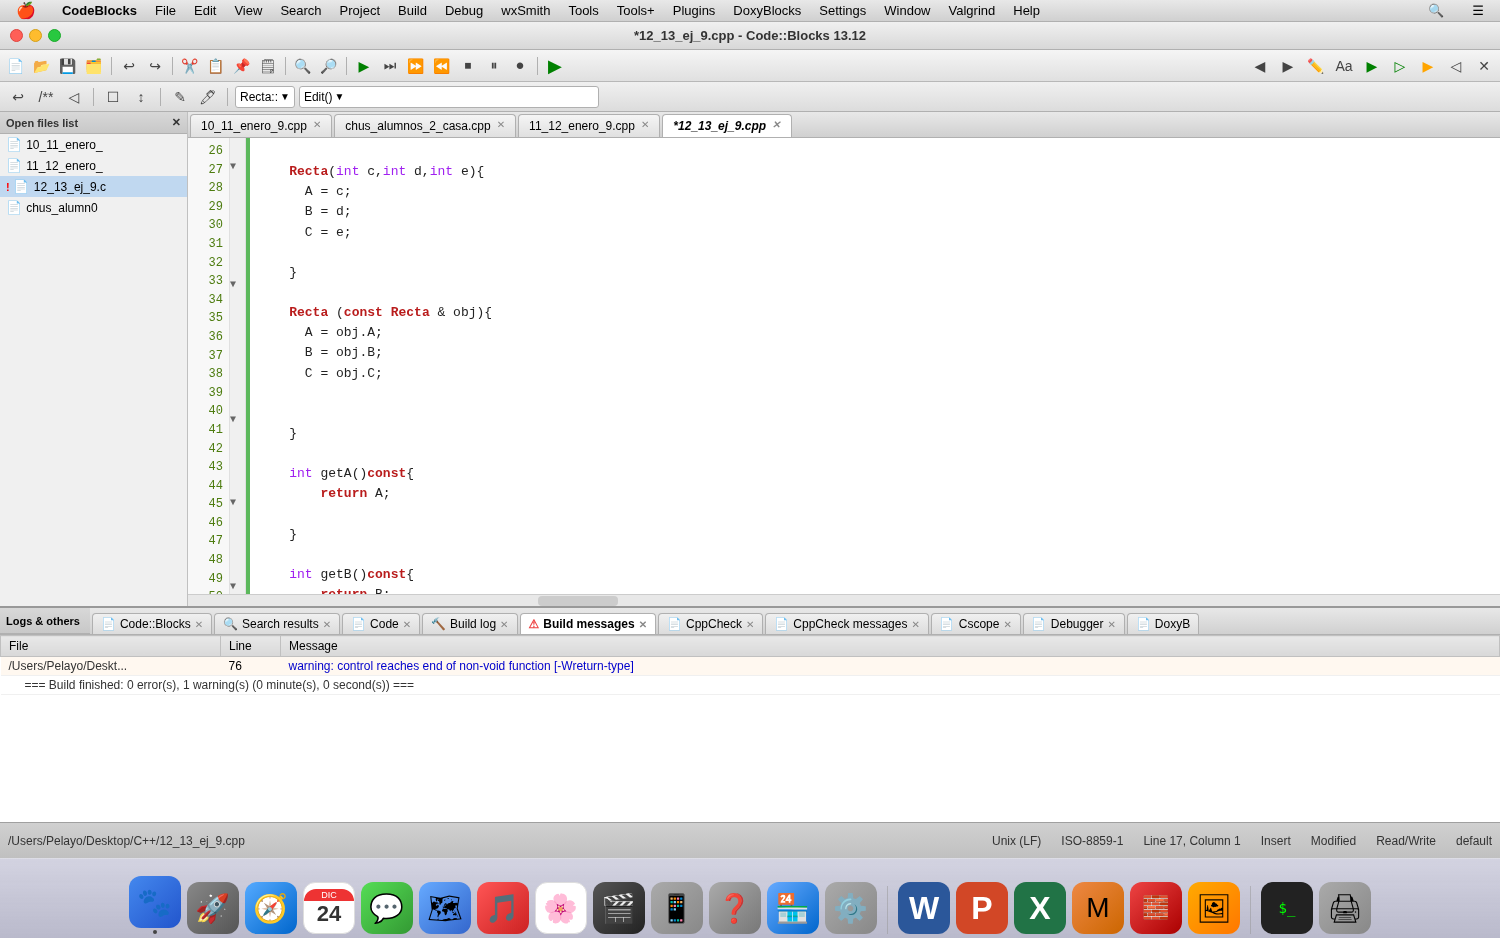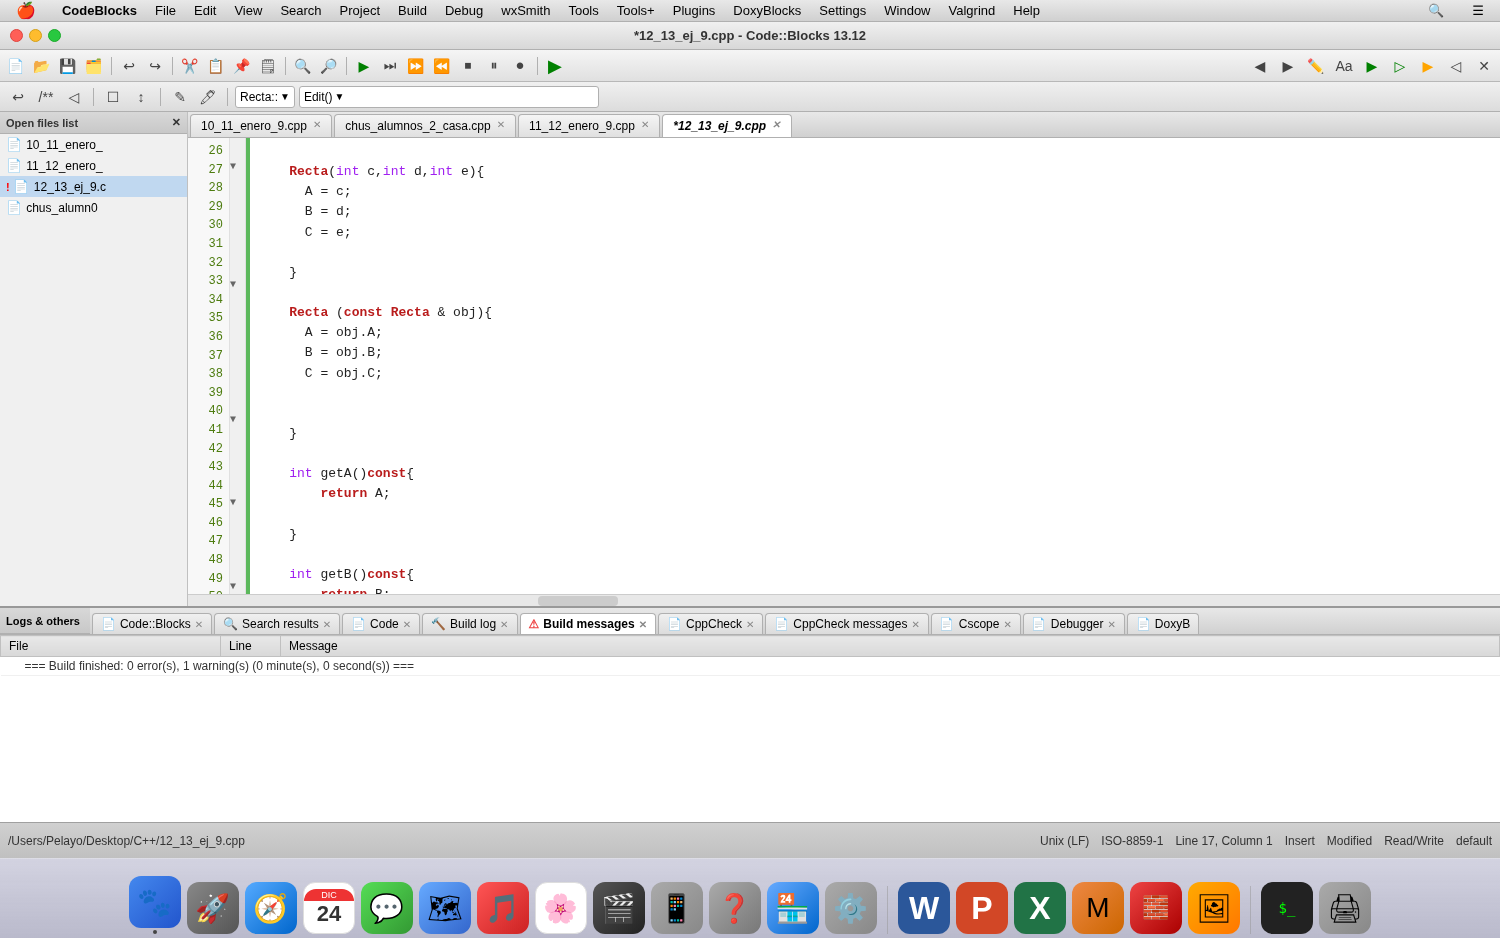--- a/index.html
+++ b/index.html
@@ -326,21 +326,21 @@
       background: linear-gradient(to bottom, #d0d0d0, #c0c0c0);
       border-top: 1px solid #a0a0a0;
       display: flex;
       align-items: center;
       padding: 0 8px;
       font-size: 12px;
       color: #333;
       gap: 0;
     }
     .statusbar .path { flex: 1; }
-    .statusbar .info { display: flex; gap: 12px; margin-left: auto; justify-content: space-between; }
+    .statusbar .info { display: flex; gap: 20px; margin-left: auto; justify-content: space-between; }
     .statusbar .info span { white-space: nowrap; }
 
     
     .dock {
       height: 80px;
       background: linear-gradient(to bottom, rgba(200,200,220,0.7), rgba(180,180,200,0.9));
       display: flex;
       align-items: flex-end;
       justify-content: center;
       padding-bottom: 4px;
@@ -671,20 +671,25 @@
   <div class="log-table">
     <table>
       <thead>
         <tr>
           <th style="width:220px;">File</th>
           <th style="width:60px;">Line</th>
           <th>Message</th>
         </tr>
       </thead>
       <tbody>
+        <tr class="warning-row">
+          <td class="path">/Users/Pelayo/Deskt...</td>
+          <td>76</td>
+          <td class="msg">warning: control reaches end of non-void function [-Wreturn-type]</td>
+        </tr>
         <tr class="log-msg-row">
           <td colspan="3" class="build-finish-msg">=== Build finished: 0 error(s), 1 warning(s) (0 minute(s), 0 second(s)) ===</td>
         </tr>
       </tbody>
     </table>
   </div>
 </div>
 
 <div class="statusbar">
   <span class="path">/Users/Pelayo/Desktop/C++/12_13_ej_9.cpp</span>

